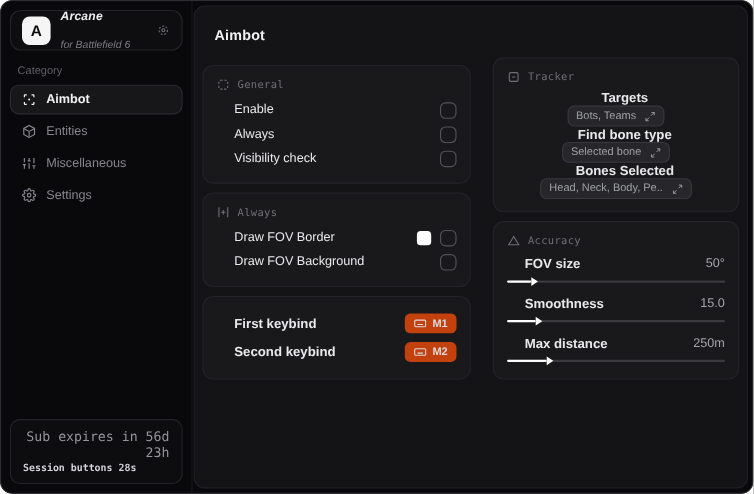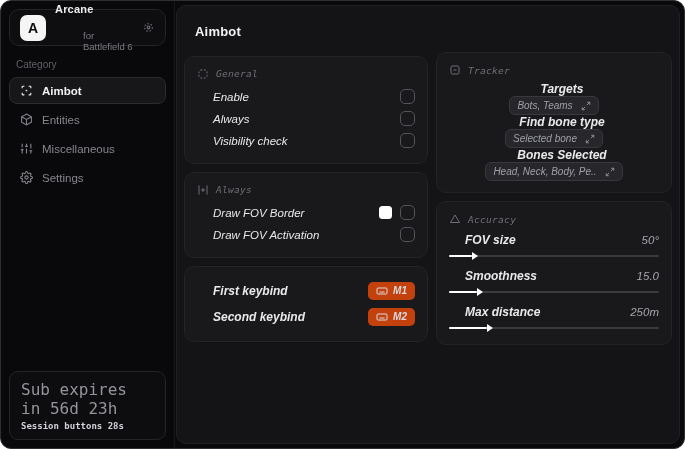--- a/index.html
+++ b/index.html
@@ -11,45 +11,45 @@
   
   .sidebar { position:absolute; left:0; top:0; bottom:0; width:174px; border-right:1px solid #19191c; }
   .logo-card {
     margin:8px; height:37px; background:#0e0e11; border:1px solid #242428; border-radius:10px;
     display:flex; align-items:center; gap:9px; padding:0 10px;
   }
   .logo-square {
     width:26px; height:26px; background:#f5f5f5; border-radius:7px; color:#0a0a0a;
     display:grid; place-items:center; font-size:14px; font-weight:700; flex:0 0 auto;
   }
-  .logo-texts { display:flex; flex-direction:column; gap:15px; }
+  .logo-texts { display:flex; flex-direction:column; gap:15px;font-style:italic; }
   .logo-name { font-size:11px; font-weight:700; color:#ededef; letter-spacing:.2px; }
-  .logo-sub  { font-size:9.5px; color:#7b7b82;margin-left:28px; }
+  .logo-sub  { font-size:9.5px; color:#7b7b82; }
   .sync-btn { margin-left:auto; color:#6c6c73; display:grid; place-items:center; cursor:pointer; }
   .category-label { margin:13px 15px 7px; font-size:10px; color:#5f5f66; }
   .nav { padding:0 8px; }
   .nav-item {
     height:27px; display:flex; align-items:center; gap:9px; padding:0 10px; margin-bottom:2px;
     border:1px solid transparent; border-radius:8px; color:#86868d; font-size:11.5px; cursor:pointer;
   }
   .nav-item.active { background:#17171a; border-color:#2b2b30; color:#f1f1f3; font-weight:600; }
   .nav-item svg { flex:0 0 auto; }
   .sub-card {
     position:absolute; left:8px; right:8px; bottom:8px; background:#0d0d10;
     border:1px solid #242428; border-radius:9px; padding:8px 11px;
   }
-  .sub-line1 { font-family:"DejaVu Sans Mono", monospace; font-size:16px; color:#94949a; }
+  .sub-line1 { font-family:"DejaVu Sans Mono", monospace; font-size:12px; color:#94949a;text-align:right; }
   .sub-line2 { font-family:"DejaVu Sans Mono", monospace; font-size:9px; font-weight:700; color:#d2d2d7; margin-top:3px; }
   
   .main {
     position:absolute; left:175px; top:4px; right:4px; bottom:4px;
     background:#141417; border:1px solid #202025; border-radius:10px; padding:9px 7px;
   }
   .main-title { font-size:13px; font-weight:700; color:#f2f2f4; margin:9px 0 13px 11px; letter-spacing:.2px; }
-  .columns { display:flex; gap:8px; align-items:center;font-style:italic; }
+  .columns { display:flex; gap:20px; align-items:flex-end; }
   .col-left { width:244px; flex:0 0 auto; }
   .col-right { flex:1; }
   .card {
     background:#19191c; border:1px solid #232328; border-radius:10px;
     padding:11px 12px; margin-bottom:8px;
   }
   .card-header {
     display:flex; align-items:center; gap:7px; color:#6f6f76;
     font-family:"DejaVu Sans Mono", monospace; font-size:9.5px; letter-spacing:.3px; margin-bottom:6px;
   }
@@ -207,21 +207,21 @@
             <span>Always</span>
           </div>
           <div class="row">
             <span class="row-label">Draw FOV Border</span>
             <span class="right-group">
               <span class="swatch" id="fov-border-swatch" style="background: rgb(255, 255, 255);"></span>
               <span class="checkbox"></span>
             </span>
           </div>
           <div class="row">
-            <span class="row-label">Draw FOV Activation</span>
+            <span class="row-label">Draw FOV Background</span>
             <span class="checkbox"></span>
           </div>
         </div>
 
         <div class="card">
           <div class="row" style="min-height:26px">
             <span class="row-label bold">First keybind</span>
             <span class="keychip">
               <span class="icon">
                 <svg width="12" height="12" viewBox="0 0 24 24" fill="none" stroke="currentColor" stroke-width="2">

